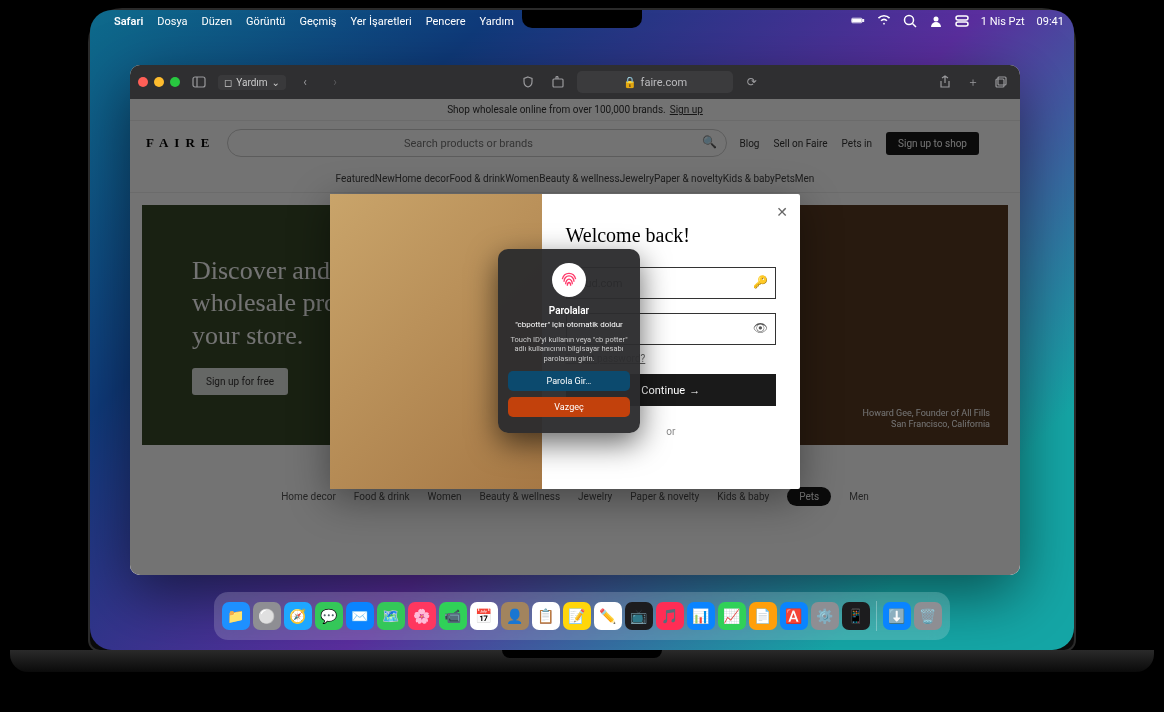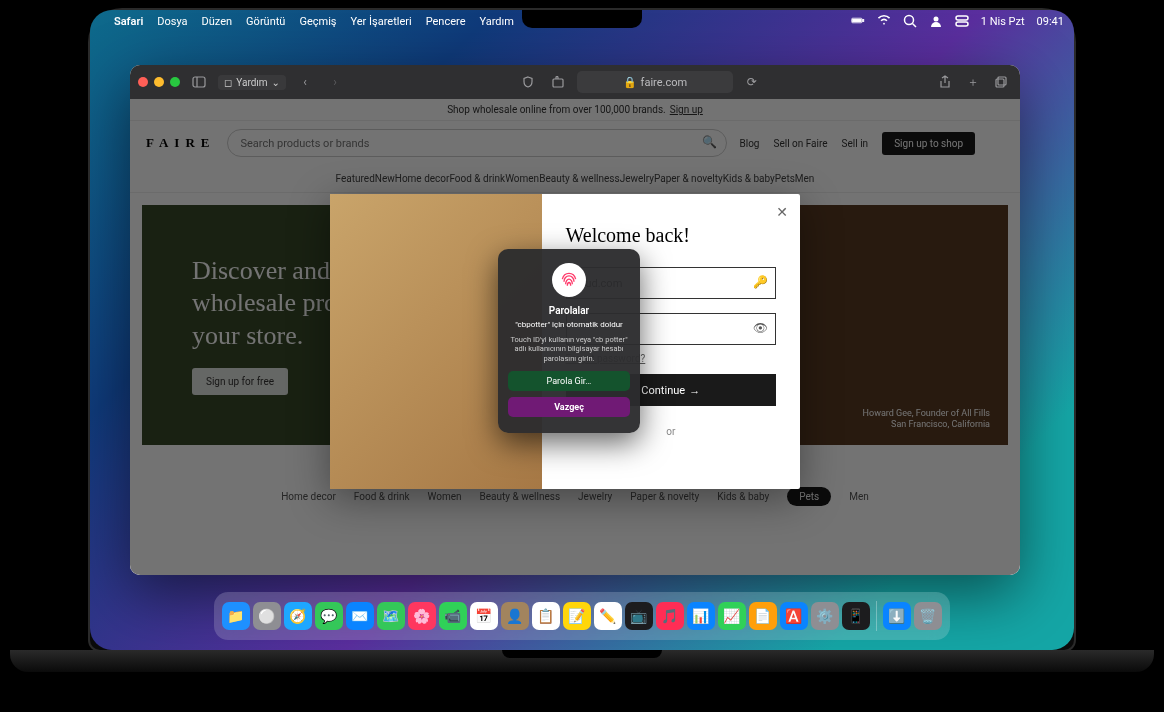--- a/index.html
+++ b/index.html
@@ -57,21 +57,21 @@
 .tb-right { display:flex; gap:6px; margin-left:auto;}
 
 
 .page { position: relative; height: calc(100% - 34px); background: #fff; overflow:hidden; }
 .page-dimmer { position:absolute; inset:0; background:rgba(0,0,0,.55); z-index:30; }
 .promo { height:22px; font-size:10px; color:#333; display:flex; align-items:center; justify-content:center; border-bottom:1px solid #eee;}
 .promo a{ text-decoration:underline; margin-left:4px; color:#333;}
 .header-row { height:44px; display:flex; align-items:center; padding:0 16px; gap:12px;}
 .brand { font-family: serif; letter-spacing:6px; font-size:13px; font-weight:600;}
 .search-wrap { flex:1; max-width:500px; position:relative;}
-.search-wrap input{ width:100%; height:28px; border:1px solid #ccc; border-radius:14px; padding:0 30px 0 12px; font-size:11px;}
+.search-wrap input{ width:100%; height:28px; border:1px solid #ccc; border-radius:14px; padding:0 30px 0 12px; font-size:11px;text-align:center;}
 .search-wrap .sicn{ position:absolute; right:10px; top:6px; color:#666; font-size:12px;}
 .hlinks { display:flex; gap:14px; font-size:10px; color:#333; align-items:center;}
 .btn-dark{ background:#1a1a1a; color:#fff; padding:6px 12px; border-radius:3px; font-size:10px; border:none;}
 .cats { height:28px; display:flex; gap:0; font-size:10px; color:#444; align-items:center; justify-content:center; border-bottom:1px solid #eee;}
 
 .hero { position:relative; height:240px; margin:12px 12px 0; background:linear-gradient(90deg,#384a28 0%,#384a28 36%,#a07850 36%,#a07850 70%,#5a3b23 70%); display:flex; align-items:center;}
 .hero-text{ color:#fff; padding-left:50px; max-width:300px;}
 .hero-text h1{ font-family:serif; font-size:26px; font-weight:400; line-height:1.25; margin-bottom:16px;}
 .hero-btn{ background:rgba(255,255,255,.85); color:#333; border:none; padding:8px 14px; font-size:10px; border-radius:3px;}
 .hero-caption{position:absolute; right:18px; bottom:14px; color:#fff; font-size:9px; text-align:right; line-height:1.3;margin-left:44px;}
@@ -95,22 +95,22 @@
 .lg-email{ width:100%; height:32px; background:#fff; border:1px solid #333; font-size:11px;}
 
 
 .sys-sheet{ position:absolute; z-index:60; left:368px; top:150px; width:142px; background:rgba(44,44,46,.96); border-radius:10px; padding:14px 10px 10px; color:#fff; text-align:center; box-shadow:0 10px 30px rgba(0,0,0,.6);}
 .sys-icon{ width:34px; height:34px; border-radius:50%; background:#fff; margin:0 auto 8px; display:flex; align-items:center; justify-content:center;}
 .sys-icon svg{ width:20px; height:20px;}
 .sys-title{ font-size:10px; font-weight:600; margin-bottom:4px;}
 .sys-sub{ font-size:8px; margin-bottom:6px;}
 .sys-desc{ font-size:7.5px; color:#ccc; line-height:1.25; margin-bottom:8px;}
 .sys-btn{ display:block; width:100%; height:20px; border:none; border-radius:5px; font-size:9px; margin-bottom:6px; color:#fff;}
-.sys-btn.primary{ background:#14532d;}
-.sys-btn.secondary{ background:#701a75;font-weight:bold;}
+.sys-btn.primary{ background:#0c4a6e;}
+.sys-btn.secondary{ background:#c2410c;}
 
 
 .dock{ position:absolute; bottom:10px; left:50%; transform:translateX(-50%); height:48px; padding:4px 8px; background:rgba(255,255,255,.18); backdrop-filter:blur(10px); border-radius:14px; display:flex; gap:3px; align-items:center; z-index:20;}
 .dock .app{ width:28px; height:28px; border-radius:7px; display:flex; align-items:center; justify-content:center; font-size:14px;}
 .dock .sep{ width:1px; height:30px; background:rgba(255,255,255,.3); margin:0 3px;}
 </style>
 </head>
 <body>
 
 <div class="macbook">
@@ -216,21 +216,21 @@
         </div>
         <div class="header-row">
           <span class="brand">FAIRE</span>
           <div class="search-wrap">
             <input placeholder="Search products or brands" style="">
             <span class="sicn">🔍</span>
           </div>
           <div class="hlinks">
             <span>Blog</span>
             <span>Sell on Faire</span>
-            <span>Sell in</span>
+            <span>Pets in</span>
             <button class="btn-dark">Sign up to shop</button>
           </div>
         </div>
         <div class="cats" id="cats-top">
             <span>Featured</span>
             <span>New</span>
             <span>Home decor</span>
             <span>Food &amp; drink</span>
             <span>Women</span>
             <span>Beauty &amp; wellness</span>

